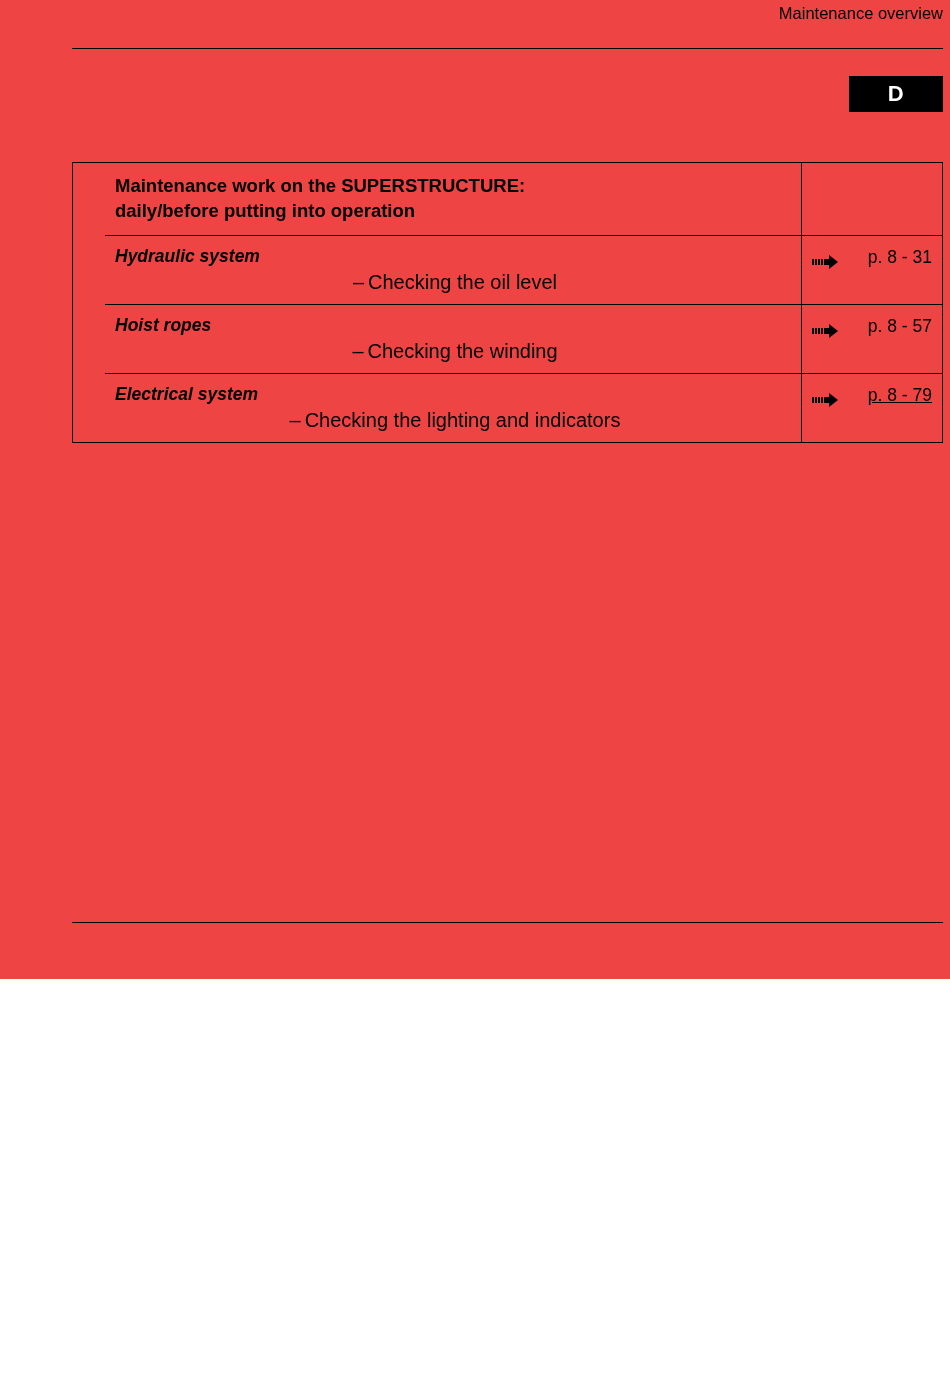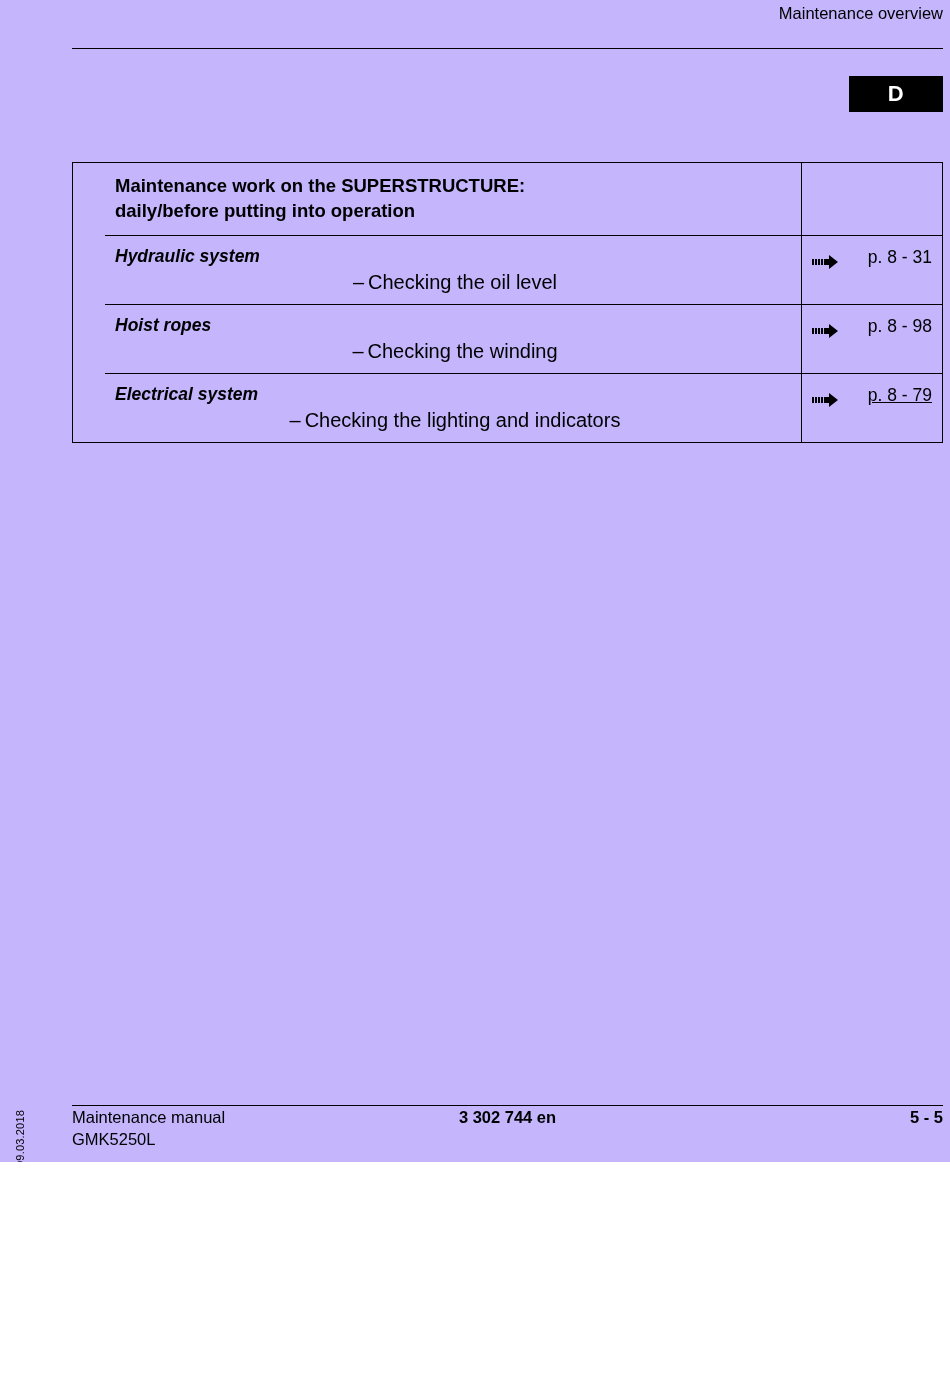--- a/index.html
+++ b/index.html
@@ -7,22 +7,22 @@
     padding: 0;
     background: #ffffff;
   }
   body {
     font-family: "Liberation Sans", sans-serif;
     color: #000000;
   }
   .page {
     position: relative;
     width: 950px;
-    height: 1162px;
-    background: #c4b5fd;
+    height: 979px;
+    background: #ef4444;
     overflow: hidden;
   }
 
   
   .header {
     position: absolute;
     top: 0;
     left: 72px;
     right: 7px;
     text-align: right;
@@ -247,21 +247,21 @@
             <span class="ref-arrow">
               <svg width="26" height="16" viewBox="0 0 26 16">
                 <rect x="0" y="5" width="2" height="6" fill="#000"></rect>
                 <rect x="3" y="5" width="2" height="6" fill="#000"></rect>
                 <rect x="6" y="5" width="2" height="6" fill="#000"></rect>
                 <rect x="9" y="5" width="2" height="6" fill="#000"></rect>
                 <rect x="12" y="5" width="6" height="6" fill="#000"></rect>
                 <polygon points="17,1 26,8 17,15" fill="#000"></polygon>
               </svg>
             </span>
-            <span>p. 8 - 98</span>
+            <span>p. 8 - 57</span>
           </div>
         </td>
       </tr>
 
       <tr>
         <td class="col-main" style="border-left:none;border-bottom:none;">
           <div class="group-name">Electrical system</div>
           <div class="task-line"><span class="dash">–</span><span>Checking the lighting and indicators</span></div>
         </td>
         <td class="col-ref" style="border-right:none;border-bottom:none;text-decoration:underline;">
@@ -280,22 +280,14 @@
           </div>
         </td>
       </tr>
     </tbody>
       </table>
   </div>
 
   <div class="side-date">09.03.2018</div>
 
   <div class="footer-rule"></div>
-  <div class="footer">
-    <div class="footer-left">
-      <div>Maintenance manual</div>
-      <div>GMK5250L</div>
-    </div>
-    <div class="footer-center">3 302 744 en</div>
-    <div class="footer-right">5 - 5</div>
-  </div>
 
 </div>
 
 </body></html>

